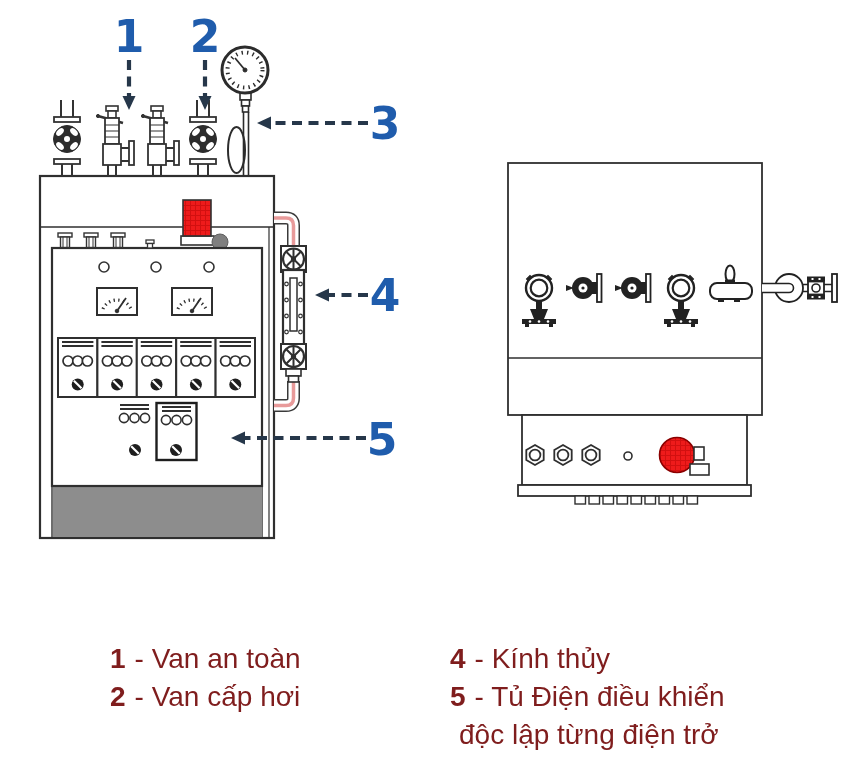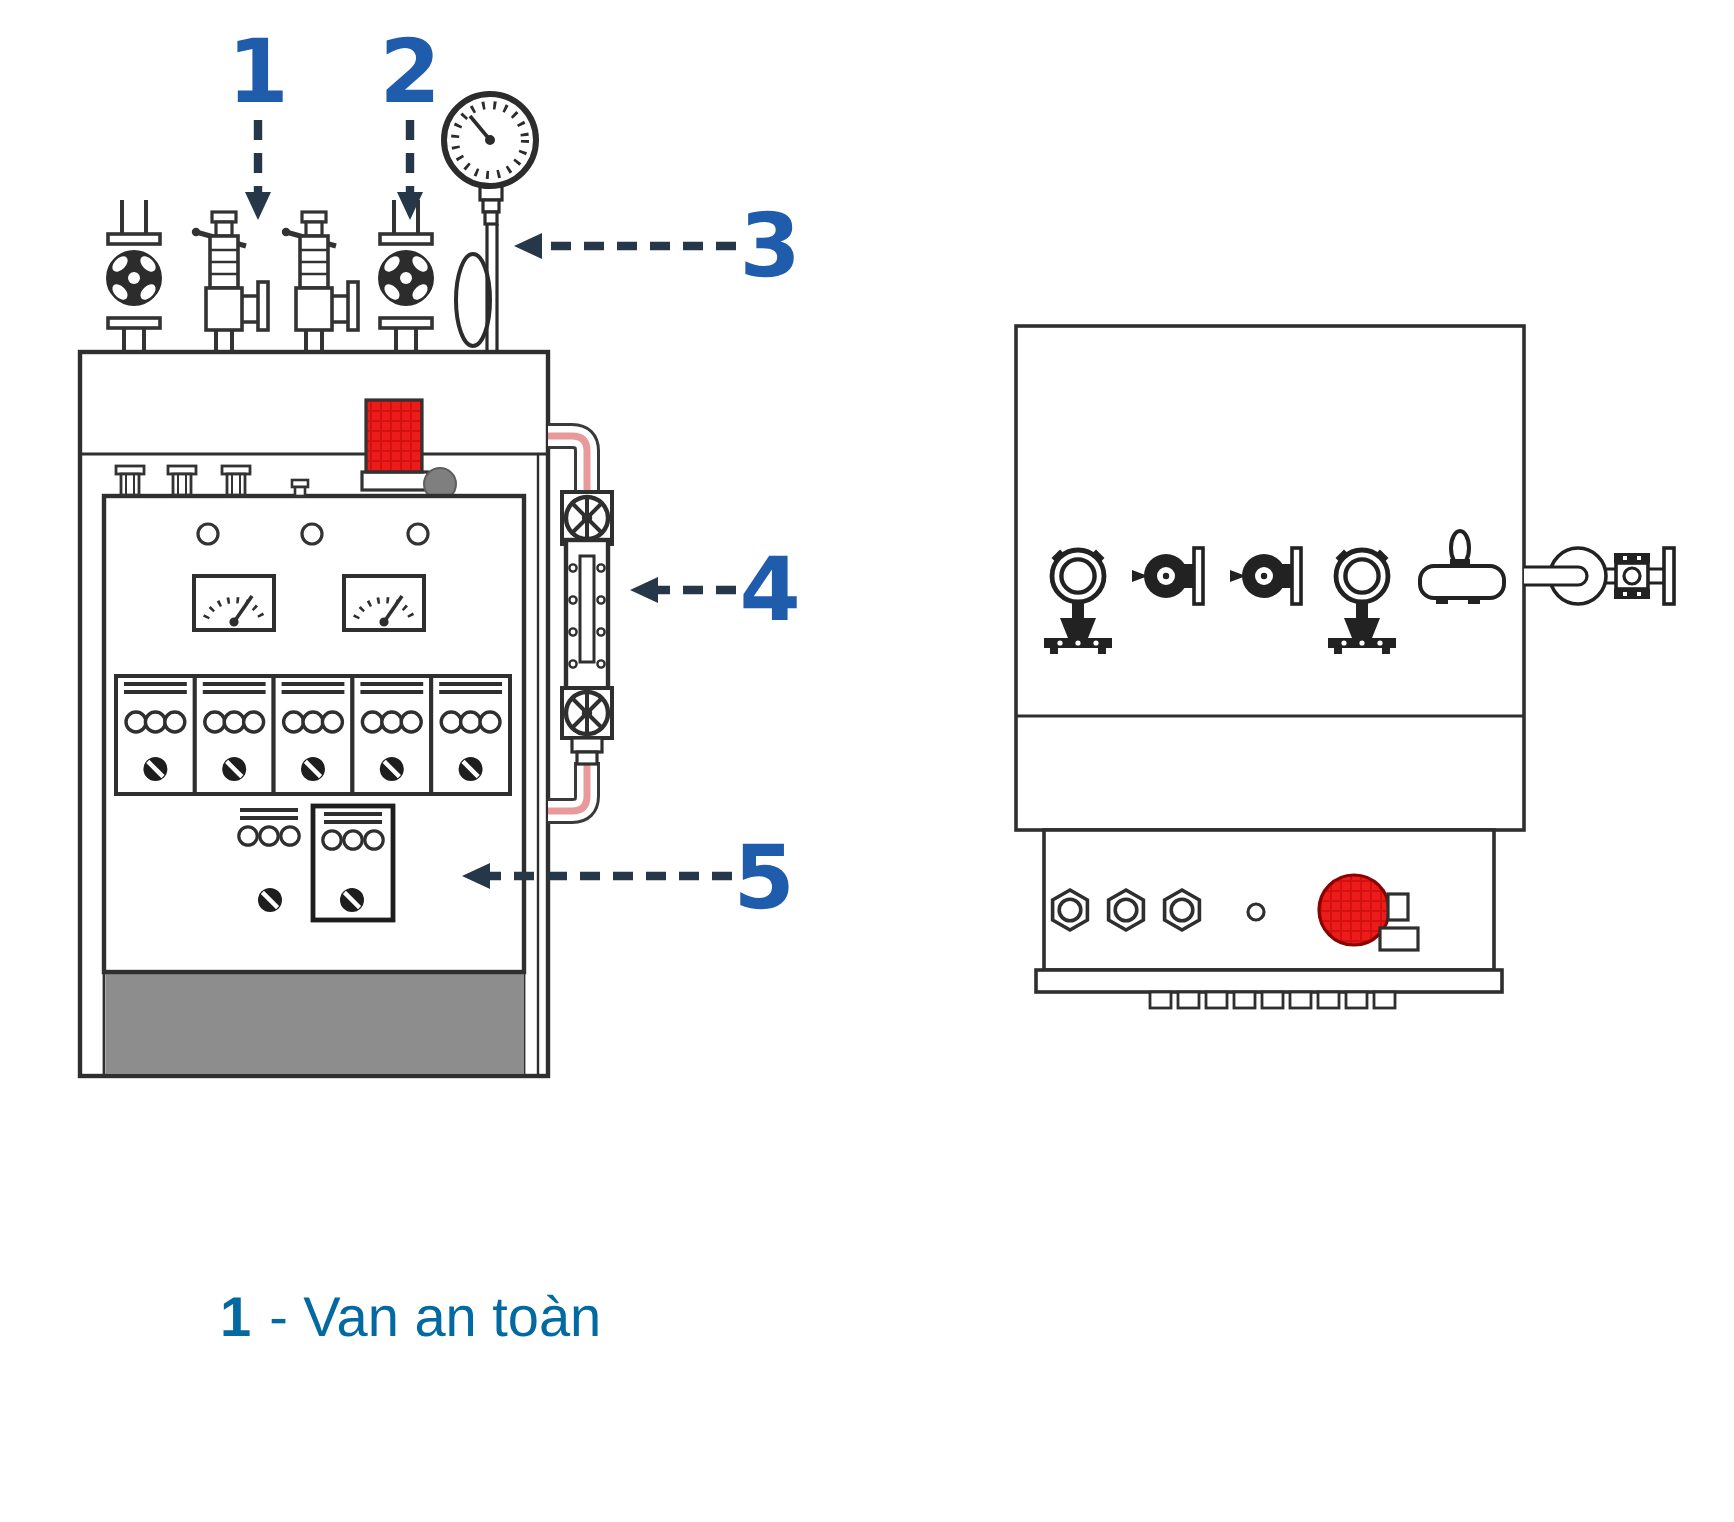--- a/index.html
+++ b/index.html
@@ -6,21 +6,21 @@
   .stage{
     position:relative;width:867px;height:761px;background:#ffffff;overflow:hidden;
     font-family:"Liberation Sans", sans-serif;
   }
   .stage svg{position:absolute;left:0;top:0;}
   .callout{
     position:absolute;transform:translate(-50%,-50%);
     font-size:44px;font-weight:bold;color:#1f5cac;line-height:1;
     font-family:"DejaVu Sans", sans-serif;
   }
-  .legend{position:absolute;top:640px;color:#0369a1;font-size:28px;}
+  .legend{position:absolute;top:640px;color:#7f1d1d;font-size:28px;}
   .legend .row{height:38px;line-height:38px;white-space:nowrap;}
   .legend .num{font-weight:bold;display:inline-block;min-width:0;}
   .legend .rest{font-weight:normal;margin-left:9px;}
   .legend .rest:empty{margin-left:0;}
   .col1{left:110px;}
   .col2{left:450px;}
 </style>
 </head>
 <body>
 
@@ -325,15 +325,29 @@
 <div class="callout" style="left:129px;top:37px">1</div>
 <div class="callout" style="left:205px;top:37px">2</div>
 <div class="callout" style="left:385px;top:124px">3</div>
 <div class="callout" style="left:385px;top:296px">4</div>
 <div class="callout" style="left:382px;top:440px">5</div>
 
 <div class="legend col1">
   <div class="row">
     <span class="num">1</span><span class="rest">- Van an toàn</span>
   </div>
+  <div class="row">
+    <span class="num">2</span><span class="rest">- Van cấp hơi</span>
+  </div>
 </div>
-
+<div class="legend col2">
+  <div class="row">
+    <span class="num">4</span><span class="rest">- Kính thủy</span>
+  </div>
+  <div class="row">
+    <span class="num">5</span><span class="rest">- Tủ Điện điều khiển</span>
+  </div>
+  <div class="row">
+    <span class="num"></span><span class="rest">độc lập từng điện trở</span>
+  </div>
 </div>
 
+</div>
+
 </body></html>

